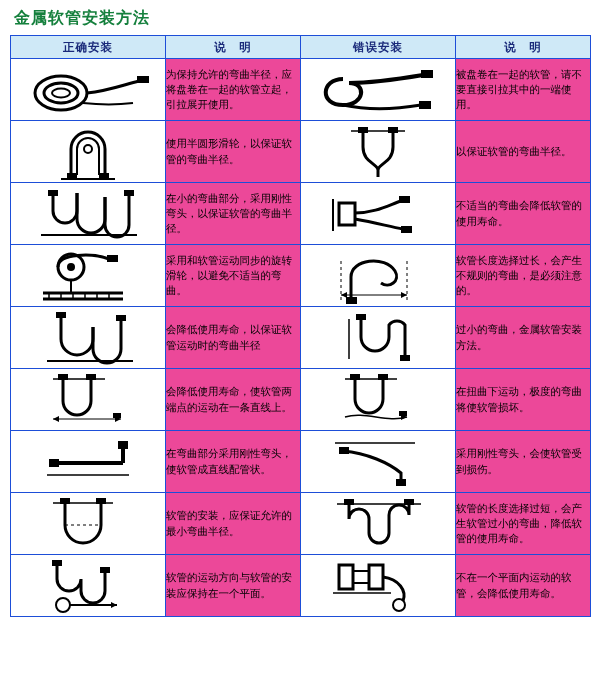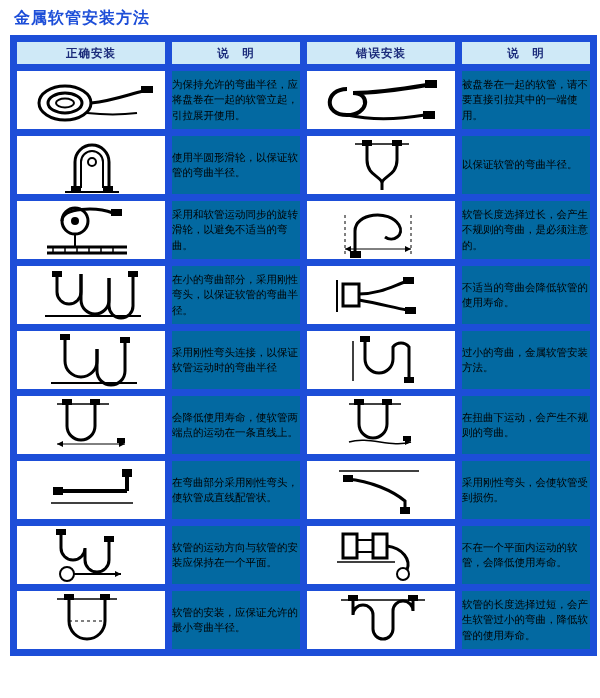--- a/index.html
+++ b/index.html
@@ -19,48 +19,48 @@
     height: 698px;
     position: relative;
     box-sizing: border-box;
     padding: 6px 10px 0 10px;
   }
   #title {
     font-size: 16px;
     font-weight: bold;
     letter-spacing: 1px;
     padding: 2px 0 6px 4px;
-    color: #1d4ed8;
+    color: #15803d;
   }
   table.grid {
     border-collapse: collapse;
     width: 580px;
     table-layout: fixed;
   }
   table.grid td, table.grid th {
-    border: 7px solid #1d4ed8;
+    border: 1px solid #1d4ed8;
     padding: 0;
     vertical-align: middle;
   }
   thead th {
     background: #cfe9f7;
     color: #1a2a7a;
     font-size: 11.5px;
     font-weight: bold;
     height: 22px;
     text-align: center;
     letter-spacing: 1px;
   }
   td.pic {
     background: #ffffff;
     text-align: center;
     padding: 2px 0;
   }
   td.desc {
-    background: #0369a1;
+    background: #ec4899;
     font-size: 10.5px;
     line-height: 1.45;
     padding: 4px 6px;
     color: #000;
     text-align: left;
   }
   .col-pic { width: 155px; }
   .col-desc { width: 135px; }
   svg { display: block; margin: 0 auto; }
   .rowh { height: 62px; }
@@ -143,20 +143,49 @@
           </svg>
           </span>
         </td>
         <td class="desc">以保证软管的弯曲半径。</td>
       </tr>
 
       <tr class="rowh">
         <td class="pic">
           <span>
           <svg width="150" height="58" viewBox="0 0 150 58">
+            <path d="M40 8 L40 26 A 12 12 0 0 0 64 26 L64 8" fill="none" stroke="#000" stroke-width="3"></path>
+            <path d="M64 8 L64 34 A 14 14 0 0 0 92 34 L92 12" fill="none" stroke="#000" stroke-width="3"></path>
+            <path d="M92 12 L92 40 A 12 12 0 0 0 116 40 L116 10" fill="none" stroke="#000" stroke-width="3"></path>
+            <rect x="35" y="5" width="10" height="6" fill="#000"></rect>
+            <rect x="111" y="5" width="10" height="6" fill="#000"></rect>
+            <line x1="28" y1="50" x2="124" y2="50" stroke="#000" stroke-width="2"></line>
+          </svg>
+          </span>
+        </td>
+        <td class="desc">在小的弯曲部分，采用刚性弯头，以保证软管的弯曲半径。</td>
+        <td class="pic">
+          <span>
+          <svg width="150" height="58" viewBox="0 0 150 58">
+            <rect x="36" y="18" width="16" height="22" fill="none" stroke="#000" stroke-width="3"></rect>
+            <path d="M52 28 C 72 28, 86 20, 98 16" fill="none" stroke="#000" stroke-width="3"></path>
+            <rect x="96" y="11" width="11" height="7" fill="#000"></rect>
+            <path d="M52 34 C 74 38, 88 42, 100 44" fill="none" stroke="#000" stroke-width="3"></path>
+            <rect x="98" y="41" width="11" height="7" fill="#000"></rect>
+            <line x1="30" y1="14" x2="30" y2="46" stroke="#000" stroke-width="2"></line>
+          </svg>
+          </span>
+        </td>
+        <td class="desc">不适当的弯曲会降低软管的使用寿命。</td>
+      </tr>
+
+      <tr class="rowh">
+        <td class="pic">
+          <span>
+          <svg width="150" height="58" viewBox="0 0 150 58">
             <circle cx="58" cy="20" r="13" fill="none" stroke="#000" stroke-width="3"></circle>
             <circle cx="58" cy="20" r="4" fill="#000"></circle>
             <path d="M45 20 C 45 6, 80 6, 96 12" fill="none" stroke="#000" stroke-width="3"></path>
             <rect x="94" y="8" width="11" height="7" fill="#000"></rect>
             <path d="M30 46 L110 46" stroke="#000" stroke-width="3"></path>
             <path d="M30 52 L110 52" stroke="#000" stroke-width="3"></path>
             <line x1="36" y1="46" x2="36" y2="52" stroke="#000" stroke-width="1.5"></line>
             <line x1="48" y1="46" x2="48" y2="52" stroke="#000" stroke-width="1.5"></line>
             <line x1="60" y1="46" x2="60" y2="52" stroke="#000" stroke-width="1.5"></line>
             <line x1="72" y1="46" x2="72" y2="52" stroke="#000" stroke-width="1.5"></line>
@@ -180,58 +209,29 @@
           </svg>
           </span>
         </td>
         <td class="desc">软管长度选择过长，会产生不规则的弯曲，是必须注意的。</td>
       </tr>
 
       <tr class="rowh">
         <td class="pic">
           <span>
           <svg width="150" height="58" viewBox="0 0 150 58">
-            <path d="M40 8 L40 26 A 12 12 0 0 0 64 26 L64 8" fill="none" stroke="#000" stroke-width="3"></path>
-            <path d="M64 8 L64 34 A 14 14 0 0 0 92 34 L92 12" fill="none" stroke="#000" stroke-width="3"></path>
-            <path d="M92 12 L92 40 A 12 12 0 0 0 116 40 L116 10" fill="none" stroke="#000" stroke-width="3"></path>
-            <rect x="35" y="5" width="10" height="6" fill="#000"></rect>
-            <rect x="111" y="5" width="10" height="6" fill="#000"></rect>
-            <line x1="28" y1="50" x2="124" y2="50" stroke="#000" stroke-width="2"></line>
-          </svg>
-          </span>
-        </td>
-        <td class="desc">在小的弯曲部分，采用刚性弯头，以保证软管的弯曲半径。</td>
-        <td class="pic">
-          <span>
-          <svg width="150" height="58" viewBox="0 0 150 58">
-            <rect x="36" y="18" width="16" height="22" fill="none" stroke="#000" stroke-width="3"></rect>
-            <path d="M52 28 C 72 28, 86 20, 98 16" fill="none" stroke="#000" stroke-width="3"></path>
-            <rect x="96" y="11" width="11" height="7" fill="#000"></rect>
-            <path d="M52 34 C 74 38, 88 42, 100 44" fill="none" stroke="#000" stroke-width="3"></path>
-            <rect x="98" y="41" width="11" height="7" fill="#000"></rect>
-            <line x1="30" y1="14" x2="30" y2="46" stroke="#000" stroke-width="2"></line>
-          </svg>
-          </span>
-        </td>
-        <td class="desc">不适当的弯曲会降低软管的使用寿命。</td>
-      </tr>
-
-      <tr class="rowh">
-        <td class="pic">
-          <span>
-          <svg width="150" height="58" viewBox="0 0 150 58">
             <path d="M48 6 L48 30 A 16 16 0 0 0 80 30 L80 18" fill="none" stroke="#000" stroke-width="3"></path>
             <path d="M80 18 L80 40 A 14 14 0 0 0 108 40 L108 10" fill="none" stroke="#000" stroke-width="3"></path>
             <rect x="43" y="3" width="10" height="6" fill="#000"></rect>
             <rect x="103" y="6" width="10" height="6" fill="#000"></rect>
             <line x1="34" y1="52" x2="120" y2="52" stroke="#000" stroke-width="2"></line>
           </svg>
           </span>
         </td>
-        <td class="desc">采用刚性弯头连接，以保证软管运动时的弯曲半径</td>
+        <td class="desc">会降低使用寿命，以保证软管运动时的弯曲半径</td>
         <td class="pic">
           <span>
           <svg width="150" height="58" viewBox="0 0 150 58">
             <path d="M58 8 L58 28 A 14 14 0 0 0 86 28 L86 16 A 10 10 0 0 1 102 16 L102 46" fill="none" stroke="#000" stroke-width="3"></path>
             <rect x="53" y="5" width="10" height="6" fill="#000"></rect>
             <rect x="97" y="46" width="10" height="6" fill="#000"></rect>
             <line x1="46" y1="10" x2="46" y2="50" stroke="#000" stroke-width="1.5"></line>
           </svg>
           </span>
         </td>
@@ -260,21 +260,21 @@
             <path d="M52 6 L52 28 A 14 14 0 0 0 80 28 L80 6" fill="none" stroke="#000" stroke-width="3"></path>
             <rect x="47" y="3" width="10" height="6" fill="#000"></rect>
             <rect x="75" y="3" width="10" height="6" fill="#000"></rect>
             <line x1="42" y1="8" x2="94" y2="8" stroke="#000" stroke-width="1.5"></line>
             <path d="M42 46 C 62 40, 84 52, 104 46" fill="none" stroke="#000" stroke-width="1.5"></path>
             <path d="M104 46 l-6 -3 l0 6 z" fill="#000"></path>
             <rect x="96" y="40" width="8" height="5" fill="#000"></rect>
           </svg>
           </span>
         </td>
-        <td class="desc">在扭曲下运动，会产生不规则的弯曲。</td>
+        <td class="desc">在扭曲下运动，极度的弯曲将使软管损坏。</td>
       </tr>
 
       <tr class="rowh">
         <td class="pic">
           <span>
           <svg width="150" height="58" viewBox="0 0 150 58">
             <line x1="40" y1="30" x2="110" y2="30" stroke="#000" stroke-width="4"></line>
             <rect x="36" y="26" width="10" height="8" fill="#000"></rect>
             <path d="M110 30 L110 14" stroke="#000" stroke-width="4"></path>
             <rect x="105" y="8" width="10" height="8" fill="#000"></rect>
@@ -287,20 +287,46 @@
           <span>
           <svg width="150" height="58" viewBox="0 0 150 58">
             <path d="M40 18 C 64 20, 86 30, 98 40 L98 48" fill="none" stroke="#000" stroke-width="3"></path>
             <rect x="36" y="14" width="10" height="7" fill="#000"></rect>
             <rect x="93" y="46" width="10" height="7" fill="#000"></rect>
             <line x1="32" y1="10" x2="112" y2="10" stroke="#000" stroke-width="1.5"></line>
           </svg>
           </span>
         </td>
         <td class="desc">采用刚性弯头，会使软管受到损伤。</td>
+      </tr>
+
+      <tr class="rowh">
+        <td class="pic">
+          <span>
+          <svg width="150" height="58" viewBox="0 0 150 58">
+            <path d="M52 6 L52 30 A 18 18 0 0 0 88 30 L88 6" fill="none" stroke="#000" stroke-width="3"></path>
+            <rect x="47" y="3" width="10" height="6" fill="#000"></rect>
+            <rect x="83" y="3" width="10" height="6" fill="#000"></rect>
+            <line x1="40" y1="8" x2="100" y2="8" stroke="#000" stroke-width="1.5"></line>
+            <line x1="52" y1="30" x2="88" y2="30" stroke="#000" stroke-width="1" stroke-dasharray="3,3"></line>
+          </svg>
+          </span>
+        </td>
+        <td class="desc">软管的安装，应保证允许的最小弯曲半径。</td>
+        <td class="pic">
+          <span>
+          <svg width="150" height="58" viewBox="0 0 150 58">
+            <path d="M46 8 L46 24 A 10 10 0 0 1 66 24 L66 38 A 10 10 0 0 0 86 38 L86 20 A 10 10 0 0 1 106 20 L106 8" fill="none" stroke="#000" stroke-width="3"></path>
+            <rect x="41" y="4" width="10" height="6" fill="#000"></rect>
+            <rect x="101" y="4" width="10" height="6" fill="#000"></rect>
+            <line x1="34" y1="9" x2="118" y2="9" stroke="#000" stroke-width="1.5"></line>
+          </svg>
+          </span>
+        </td>
+        <td class="desc">软管的长度选择过短，会产生软管过小的弯曲，降低软管的使用寿命。</td>
       </tr>
 
       <tr class="rowh">
         <td class="pic">
           <span>
           <svg width="150" height="58" viewBox="0 0 150 58">
             <path d="M44 6 L44 22 A 12 12 0 0 0 68 22 L68 34 A 12 12 0 0 0 92 34 L92 14" fill="none" stroke="#000" stroke-width="3"></path>
             <rect x="39" y="3" width="10" height="6" fill="#000"></rect>
             <rect x="87" y="10" width="10" height="6" fill="#000"></rect>
             <circle cx="50" cy="48" r="7" fill="none" stroke="#000" stroke-width="2"></circle>
@@ -319,41 +345,15 @@
             <line x1="50" y1="26" x2="66" y2="26" stroke="#000" stroke-width="2"></line>
             <path d="M80 20 C 96 22, 104 34, 100 44" fill="none" stroke="#000" stroke-width="3"></path>
             <circle cx="96" cy="48" r="6" fill="none" stroke="#000" stroke-width="2"></circle>
             <line x1="30" y1="36" x2="88" y2="36" stroke="#000" stroke-width="1.5"></line>
           </svg>
           </span>
         </td>
         <td class="desc">不在一个平面内运动的软管，会降低使用寿命。</td>
       </tr>
 
-      <tr class="rowh">
-        <td class="pic">
-          <span>
-          <svg width="150" height="58" viewBox="0 0 150 58">
-            <path d="M52 6 L52 30 A 18 18 0 0 0 88 30 L88 6" fill="none" stroke="#000" stroke-width="3"></path>
-            <rect x="47" y="3" width="10" height="6" fill="#000"></rect>
-            <rect x="83" y="3" width="10" height="6" fill="#000"></rect>
-            <line x1="40" y1="8" x2="100" y2="8" stroke="#000" stroke-width="1.5"></line>
-            <line x1="52" y1="30" x2="88" y2="30" stroke="#000" stroke-width="1" stroke-dasharray="3,3"></line>
-          </svg>
-          </span>
-        </td>
-        <td class="desc">软管的安装，应保证允许的最小弯曲半径。</td>
-        <td class="pic">
-          <span>
-          <svg width="150" height="58" viewBox="0 0 150 58">
-            <path d="M46 8 L46 24 A 10 10 0 0 1 66 24 L66 38 A 10 10 0 0 0 86 38 L86 20 A 10 10 0 0 1 106 20 L106 8" fill="none" stroke="#000" stroke-width="3"></path>
-            <rect x="41" y="4" width="10" height="6" fill="#000"></rect>
-            <rect x="101" y="4" width="10" height="6" fill="#000"></rect>
-            <line x1="34" y1="9" x2="118" y2="9" stroke="#000" stroke-width="1.5"></line>
-          </svg>
-          </span>
-        </td>
-        <td class="desc">软管的长度选择过短，会产生软管过小的弯曲，降低软管的使用寿命。</td>
-      </tr>
-
     </tbody>
   </table>
 </div>
 
 </body></html>

